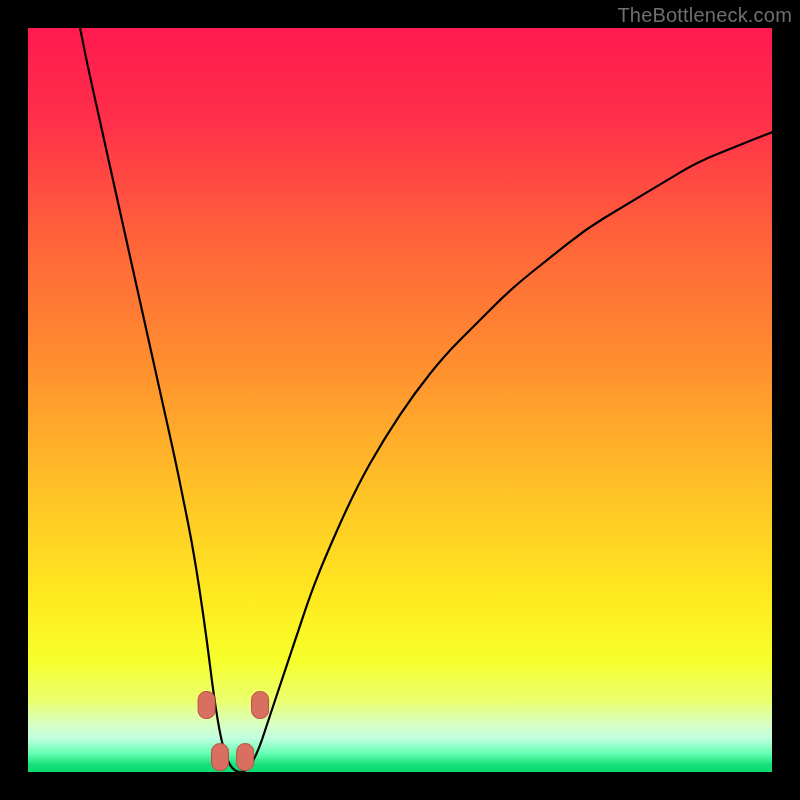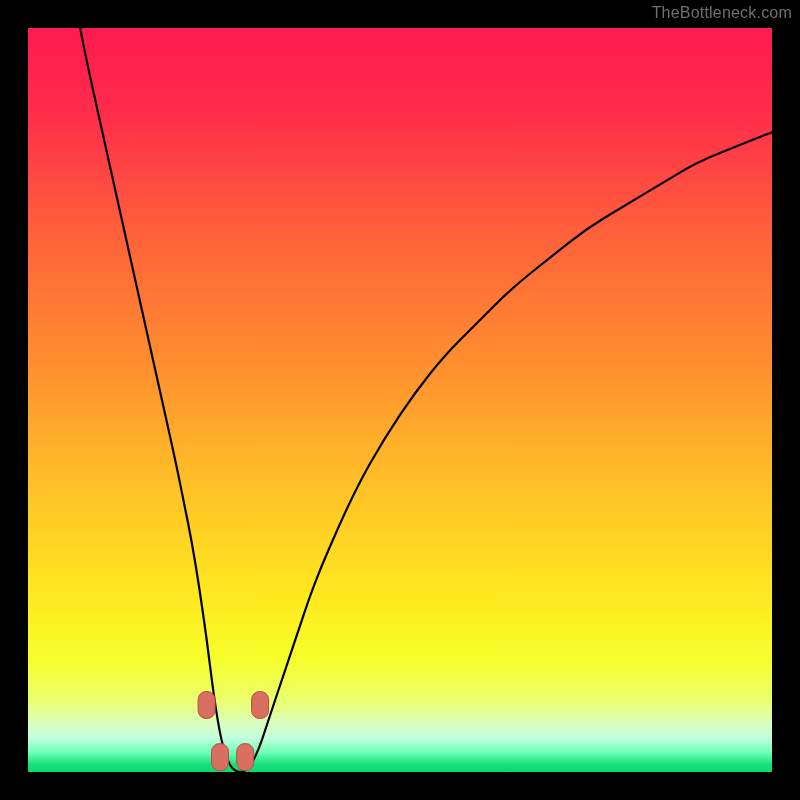--- a/index.html
+++ b/index.html
@@ -24,21 +24,21 @@
     left: 0;
     top: 0;
     width: 744px;
     height: 744px;
   }
   .watermark {
     position: absolute;
     top: 4px;
     right: 8px;
     color: #6f6f6f;
-    font-size: 16px;
+    font-size: 20px;
     font-weight: 500;
     letter-spacing: 0.2px;
     font-family: Arial, Helvetica, sans-serif;
   }
   svg.curve {
     position: absolute;
     left: 0;
     top: 0;
     width: 744px;
     height: 744px;

